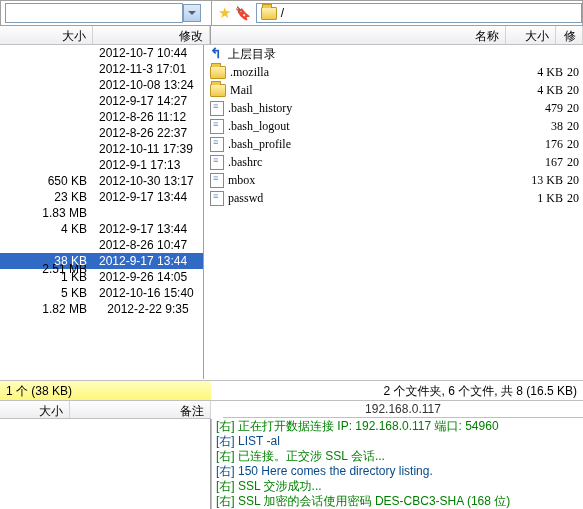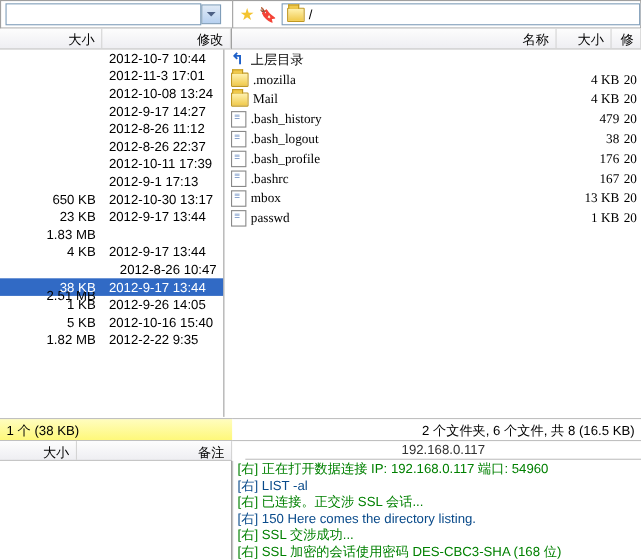--- a/index.html
+++ b/index.html
@@ -128,37 +128,37 @@
       </div>
       <div class="lrow">
         <div class="lcell size" style="width: 93px;">1.83 MB</div>
       </div>
       <div class="lrow">
         <div class="lcell size" style="width: 93px;">4 KB</div>
         <div class="lcell" style="flex: 1 1 0%;">2012-9-17 13:44</div>
       </div>
       <div class="lrow">
         <div class="lcell size" style="width: 93px; margin-top: 47px;">2.51 MB</div>
-        <div class="lcell" style="flex: 1 1 0%; text-align: right;">2012-8-26 10:47</div>
+        <div class="lcell" style="flex: 1 1 0%;">2012-8-26 10:47</div>
       </div>
       <div class="lrow sel">
         <div class="lcell size" style="width: 93px;">38 KB</div>
         <div class="lcell" style="flex: 1 1 0%;">2012-9-17 13:44</div>
       </div>
       <div class="lrow">
         <div class="lcell size" style="width: 93px;">1 KB</div>
         <div class="lcell" style="flex: 1 1 0%;">2012-9-26 14:05</div>
       </div>
       <div class="lrow">
         <div class="lcell size" style="width: 93px;">5 KB</div>
         <div class="lcell" style="flex: 1 1 0%;">2012-10-16 15:40</div>
       </div>
       <div class="lrow">
         <div class="lcell size" style="width: 93px;">1.82 MB</div>
-        <div class="lcell" style="flex: 1 1 0%;">2012-2-22 9:35</div>
+        <div class="lcell" style="flex: 1 1 0%; text-align: center;">2012-2-22 9:35</div>
       </div>
     </div>
   <div class="right-list">
     <div class="rrow">
       <div class="ico-up"></div>
       <span class="name">上层目录</span>
     </div>
     <div id="right-rows">
         <div class="rrow">
           <div class="ico-dir"></div>

